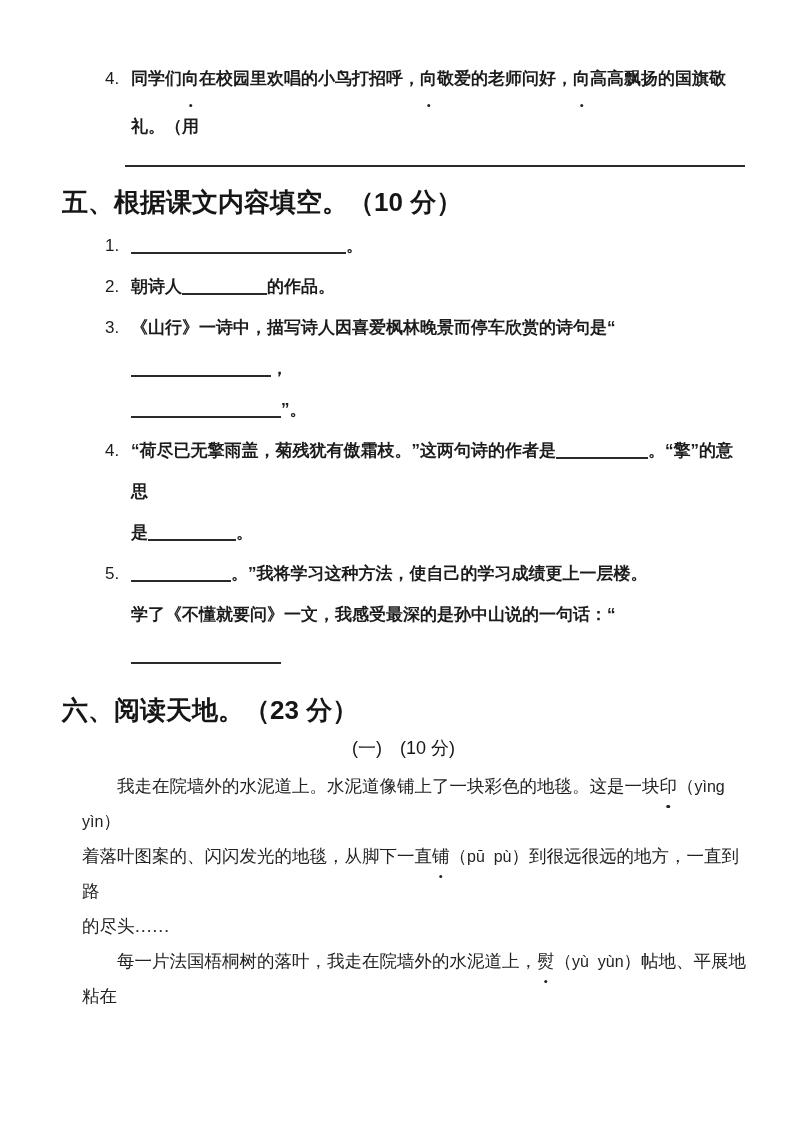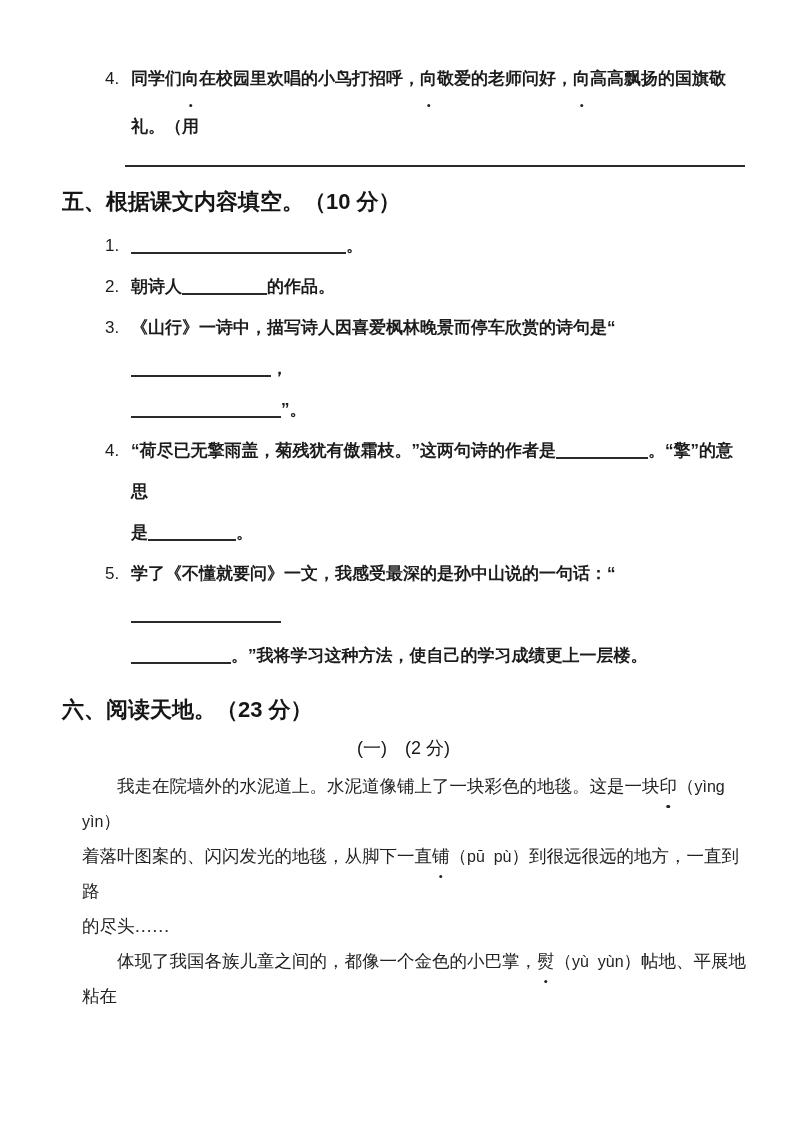--- a/index.html
+++ b/index.html
@@ -17,21 +17,21 @@
 
   
   .qtop{display:flex;margin-left:43px;font-size:17px;line-height:48px;}
   .qnum{flex:0 0 26px;}
   .qbody{flex:1;font-weight:bold;}
 
   .answer-rule{margin:14px 0 0 63px;height:0;border-bottom:2px solid #2a2a2a;}
 
   h2.sec{
     font-family:"Liberation Sans",sans-serif;
-    font-weight:bold;font-size:22px;
+    font-weight:bold;font-size:26px;
     margin:20px 0 0 0;line-height:30px;color:#161616;
   }
   h2.sec6{margin-top:19px;}
 
   .items{margin-top:8px;}
   .item{display:flex;margin-left:43px;font-size:17px;line-height:41px;}
   .item .qnum{flex:0 0 26px;}
 
   .blank{
     display:inline-block;
@@ -95,36 +95,36 @@
       <div class="item">
         <span class="qnum">4.</span>
         <div class="qbody">
             <div class="tline"><span>“荷尽已无擎雨盖，菊残犹有傲霜枝。”这两句诗的作者是</span><span class="blank" style="width: 92px;"></span><span>。“擎”的意思</span></div>
             <div class="tline"><span>是</span><span class="blank" style="width: 88px;"></span><span>。</span></div>
           </div>
       </div>
       <div class="item">
         <span class="qnum">5.</span>
         <div class="qbody">
+            <div class="tline"><span class="blank" style="width: 100px;"></span><span>。”我将学习这种方法，使自己的学习成绩更上一层楼。</span></div>
             <div class="tline"><span>学了《不懂就要问》一文，我感受最深的是孙中山说的一句话：“</span><span class="blank" style="width: 150px;"></span></div>
-            <div class="tline"><span class="blank" style="width: 100px;"></span><span>。”我将学习这种方法，使自己的学习成绩更上一层楼。</span></div>
           </div>
       </div>
     </div>
 
     <h2 class="sec sec6">六、阅读天地。（23 分）</h2>
 
-    <div class="subhead">(一)　(2 分)</div>
+    <div class="subhead">(一)　(10 分)</div>
 
     <div class="passage">
       <div>
           <div class="tline"><span>　　我走在院墙外的水泥道上。水泥道像铺上了一块彩色的地毯。这是一块</span><span class="dot-char">印</span><span>（</span><span class="latin">yìng  yìn</span><span>）</span></div>
           <div class="tline"><span>着落叶图案的、闪闪发光的地毯，从脚下一直</span><span class="dot-char">铺</span><span>（</span><span class="latin">pū  pù</span><span>）到很远很远的地方，一直到路</span></div>
           <div class="tline"><span>的尽头……</span></div>
         </div>
       <div>
-          <div class="tline"><span>　　体现了我国各族儿童之间的，都像一个金色的小巴掌，</span><span class="dot-char">熨</span><span>（</span><span class="latin">yù  yùn</span><span>）帖地、平展地粘在</span></div>
+          <div class="tline"><span>　　每一片法国梧桐树的落叶，我走在院墙外的水泥道上，</span><span class="dot-char">熨</span><span>（</span><span class="latin">yù  yùn</span><span>）帖地、平展地粘在</span></div>
         </div>
 
     </div>
 
   </div>
 </div>
 
 </body></html>

